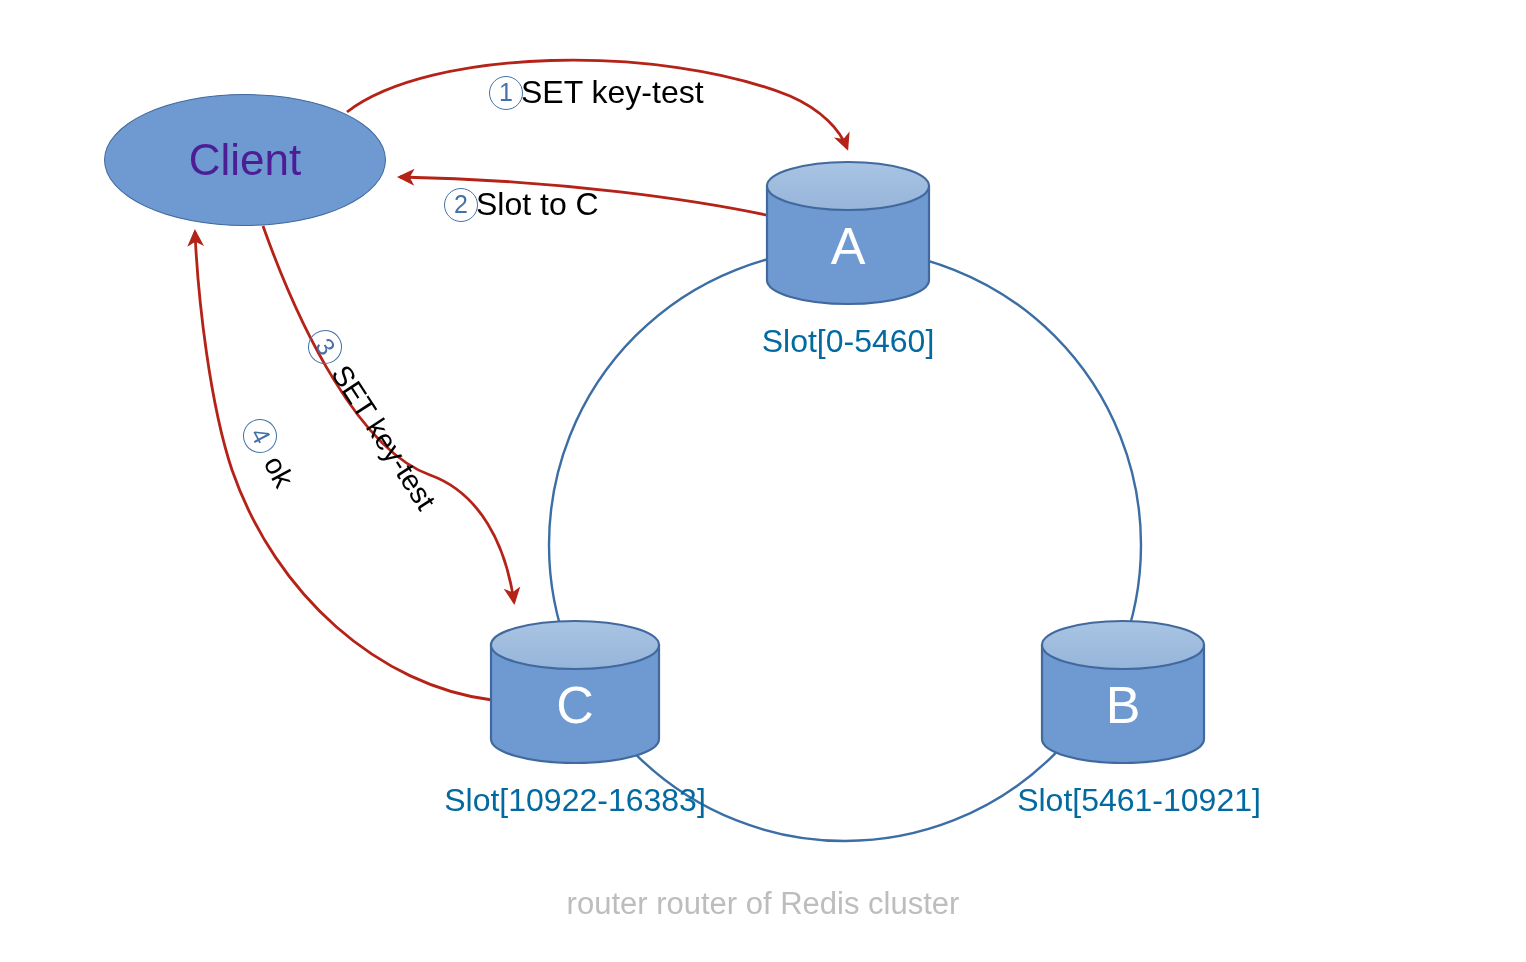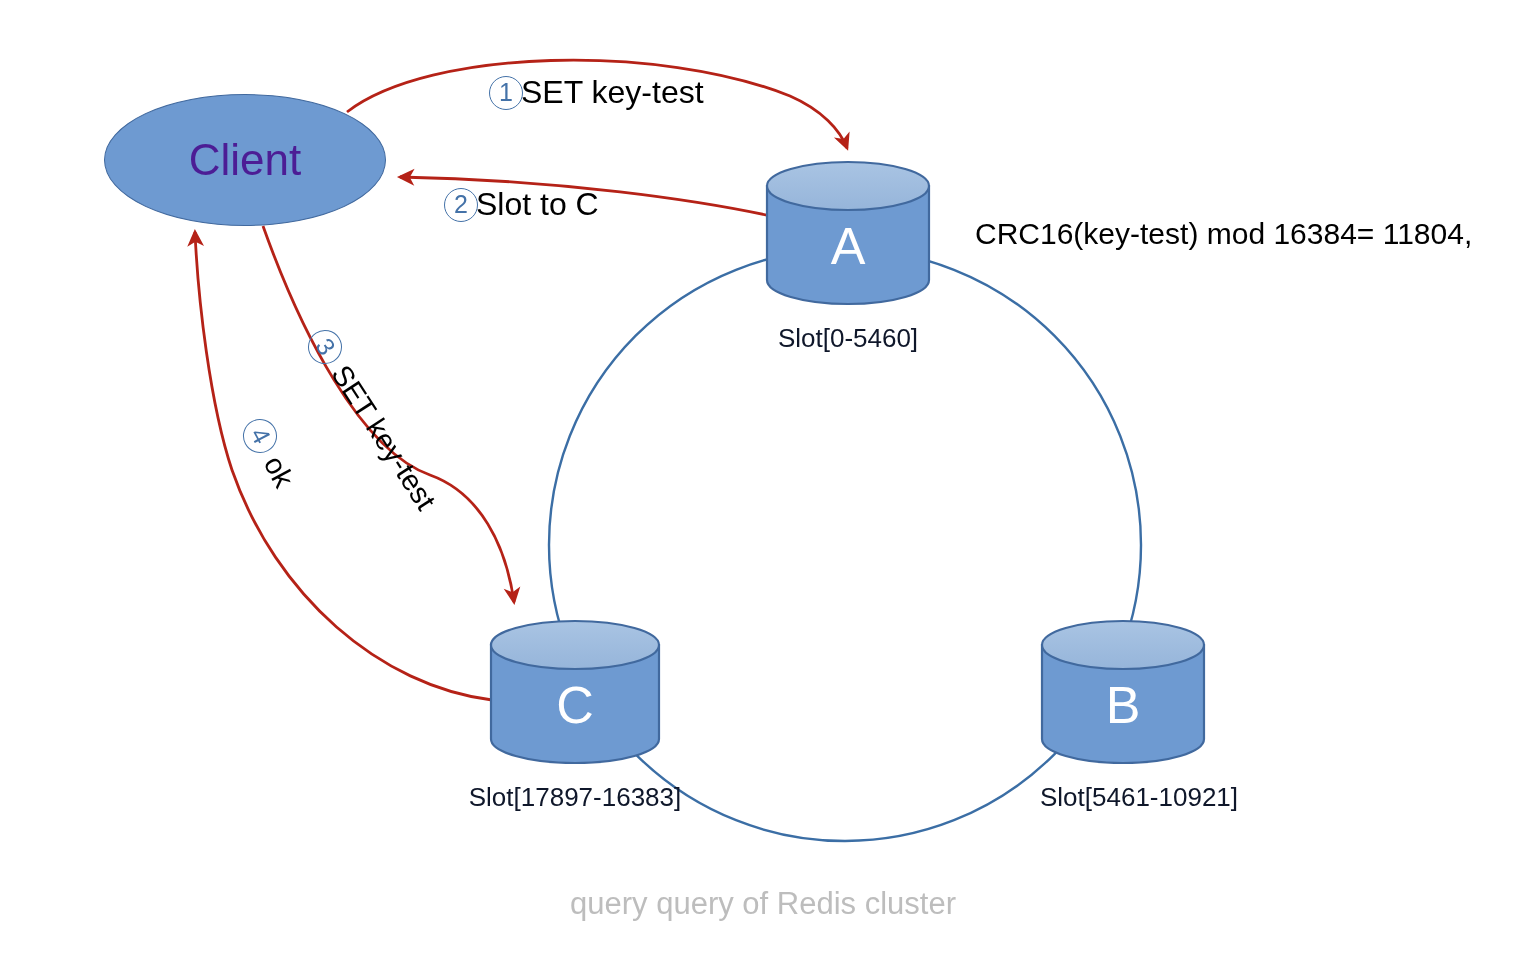--- a/index.html
+++ b/index.html
@@ -44,22 +44,22 @@
     font-size: 52px;
     font-family: "Liberation Sans", sans-serif;
     line-height: 1;
     pointer-events: none;
   }
   .node .slot-label {
     position: absolute;
     left: 50%;
     transform: translateX(-50%);
     white-space: nowrap;
-    font-size: 26px;
-    color: #0f172a;
+    font-size: 32px;
+    color: #0369a1;
     font-family: "Liberation Sans", sans-serif;
   }
 
   
   #client-node {
     position: absolute;
     left: 104px;
     top: 94px;
     width: 282px;
     height: 132px;
@@ -205,21 +205,21 @@
     <div class="node-letter" style="top:60px;">B</div>
     <div class="slot-label" style="top:163px;margin-left:16px;">Slot[5461-10921]</div>
   </div>
 
   <div class="node" style="left:489px; top:619px; width:172px; height:146px;">
     <svg class="cyl" width="172" height="146" viewBox="0 0 172 146">
       <path d="M 2 26 L 2 120 A 84 24 0 0 0 170 120 L 170 26 Z" fill="#6e9ad1" stroke="#41699e" stroke-width="2.2"></path>
       <ellipse cx="86" cy="26" rx="84" ry="24" fill="url(#cylTopGrad)" stroke="#41699e" stroke-width="2.2"></ellipse>
     </svg>
     <div class="node-letter" style="top:60px;">C</div>
-    <div class="slot-label" style="top:163px;">Slot[17897-16383]</div>
+    <div class="slot-label" style="top:163px;">Slot[10922-16383]</div>
   </div>
 
   <div class="step" id="step-1">
     <span class="step-badge">1</span>
     <span class="step-text tight">SET key-test</span>
   </div>
 
   <div class="step" id="step-2">
     <span class="step-badge">2</span>
     <span class="step-text tight">Slot to C</span>
@@ -229,18 +229,17 @@
     <span class="step-badge">3</span>
     <span class="step-text spaced">SET key-test</span>
   </div>
 
   <div class="step" id="step-4">
     <span class="step-badge">4</span>
     <span class="step-text spaced">ok</span>
   </div>
 
   <div id="annotation">
-    <div>CRC16(key-test) mod 16384= 11804,</div>
-  </div>
-
-  <div id="caption">query query of Redis cluster</div>
+  </div>
+
+  <div id="caption">router router of Redis cluster</div>
 
 </div>
 
 </body></html>

